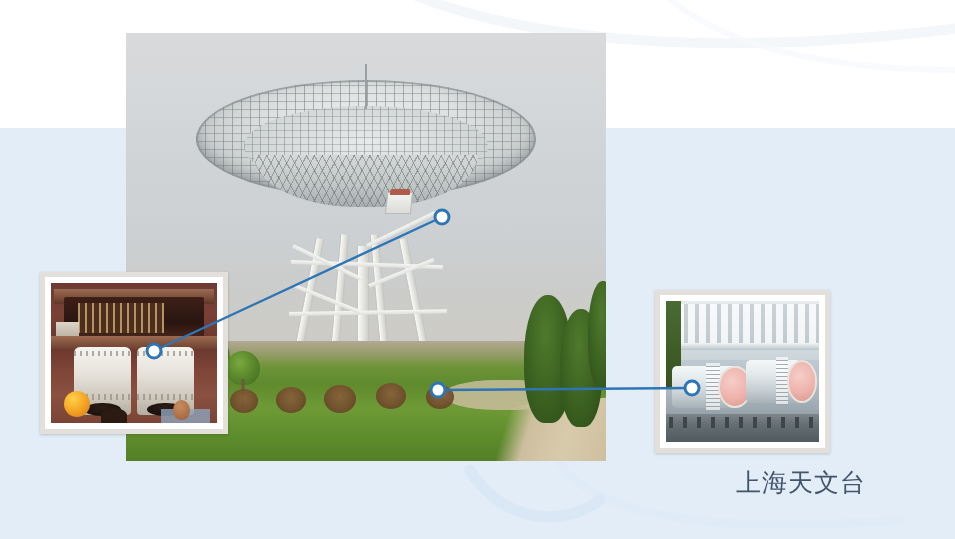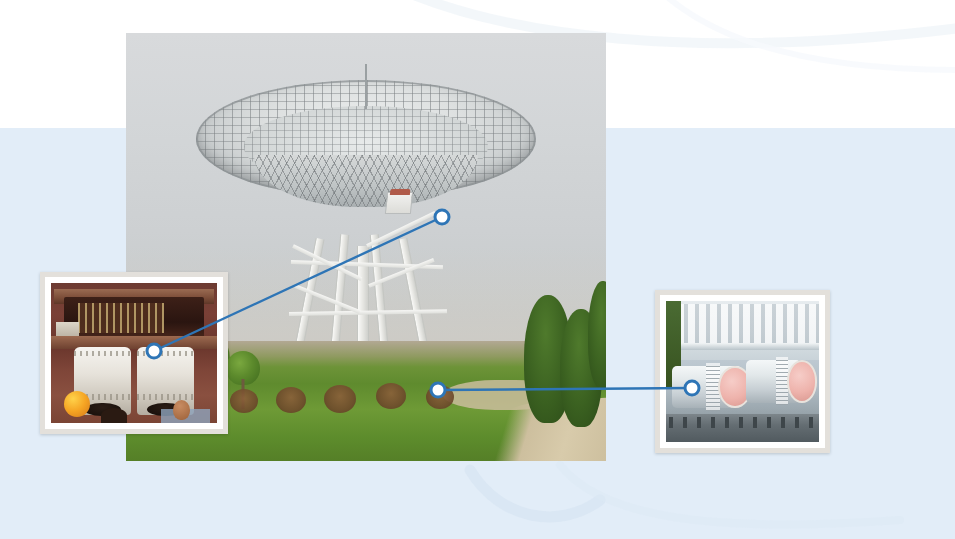--- a/index.html
+++ b/index.html
@@ -417,14 +417,15 @@
 
   <svg id="connectors" width="955" height="539" viewBox="0 0 955 539">
       <line x1="154" y1="351" x2="442" y2="217" stroke="#2e75b6" stroke-width="2.4"></line>
       <line x1="438" y1="390" x2="692" y2="388" stroke="#2e75b6" stroke-width="2.4"></line>
       <circle cx="442" cy="217" r="7" fill="#ffffff" stroke="#2e75b6" stroke-width="3"></circle>
       <circle cx="154" cy="351" r="7" fill="#ffffff" stroke="#2e75b6" stroke-width="3"></circle>
       <circle cx="438" cy="390" r="7" fill="#ffffff" stroke="#2e75b6" stroke-width="3"></circle>
       <circle cx="692" cy="388" r="7" fill="#ffffff" stroke="#2e75b6" stroke-width="3"></circle>
     </svg>
 
+  <div class="caption">上海天文台</div>
 
 </div>
 
 </body></html>

